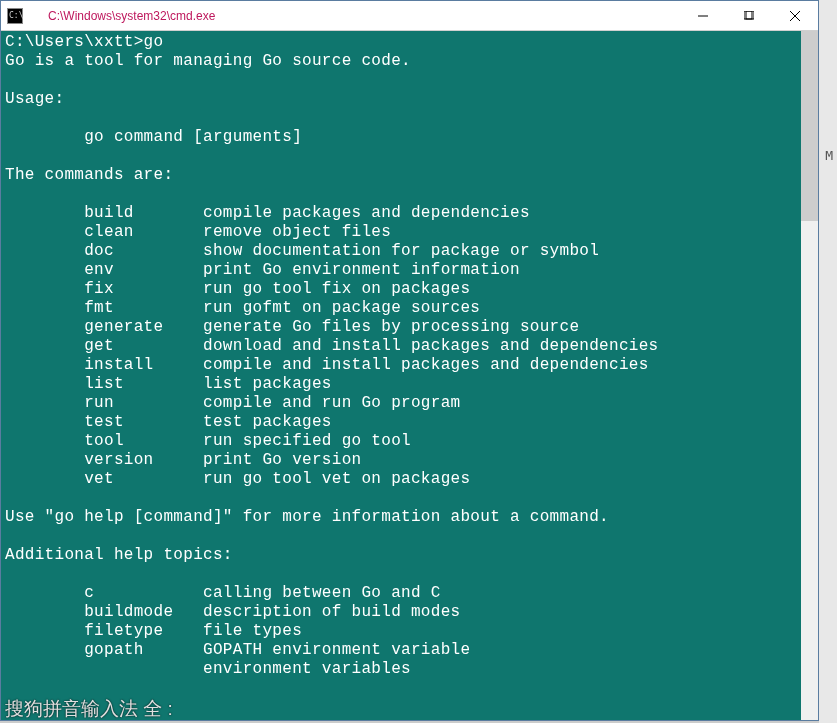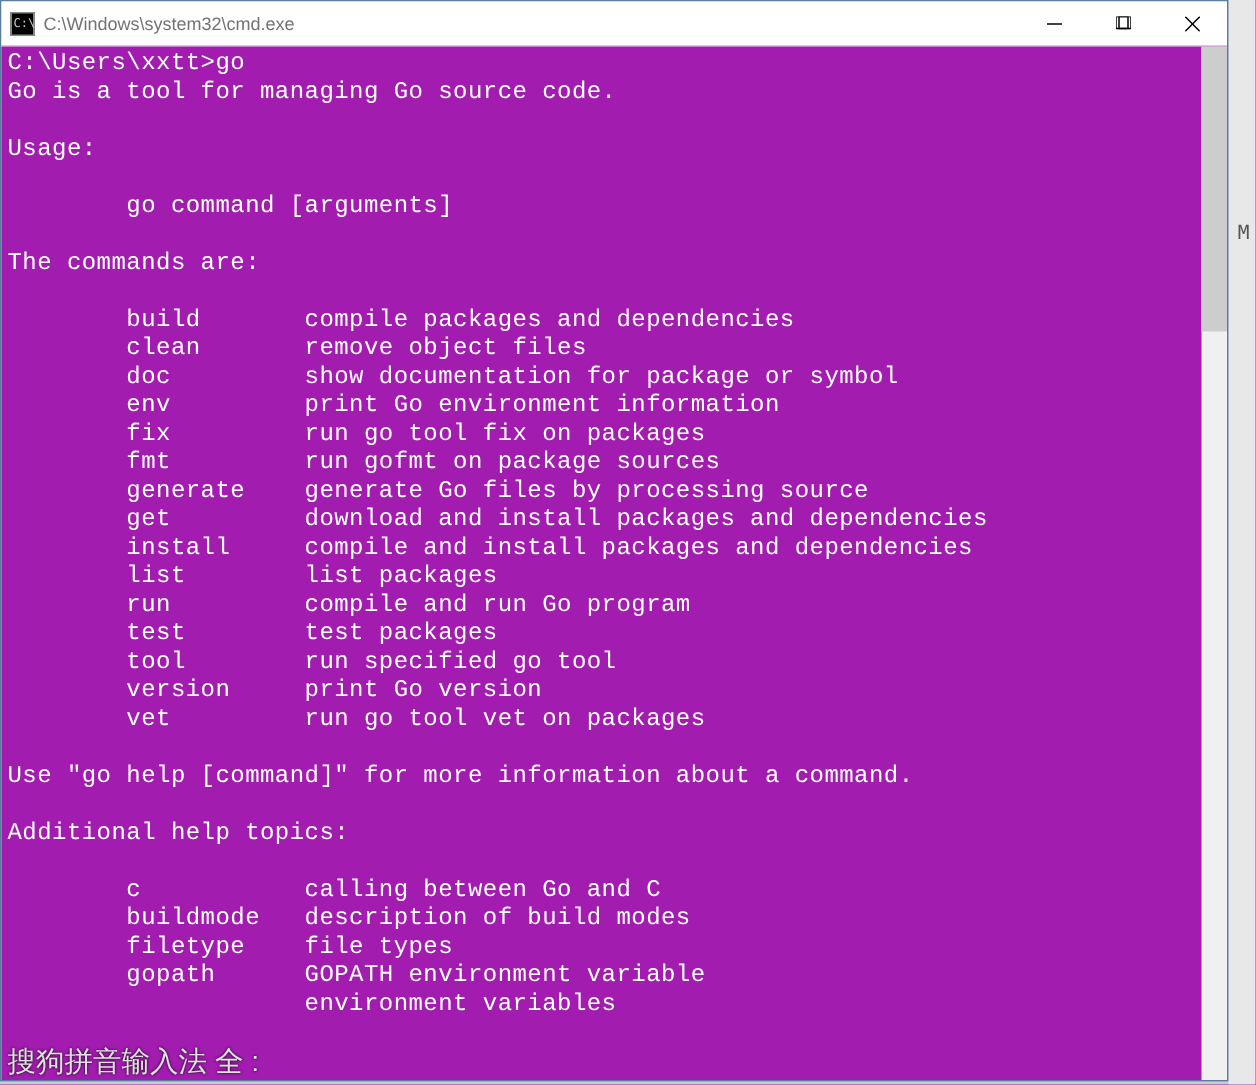--- a/index.html
+++ b/index.html
@@ -43,24 +43,25 @@
     border: 1px solid #888;
     position: relative;
     font-size: 8px;
     color: #ccc;
     line-height: 14px;
     padding-left: 1px;
     font-family: Consolas, monospace;
   }
   .title-text {
     font-size: 12px;
-    color: #737373;
+    color: #be185d;
     flex: 1;
     white-space: nowrap;
     overflow: hidden;
+    margin-left: 19px;
   }
   .win-controls {
     display: flex;
     height: 100%;
   }
   .win-btn {
     width: 46px;
     height: 100%;
     display: flex;
     align-items: center;
@@ -72,21 +73,21 @@
   }
   .win-btn svg {
     width: 10px;
     height: 10px;
     stroke: #000;
     stroke-width: 1;
     fill: none;
   }
   .terminal-area {
     flex: 1;
-    background: #a21caf;
+    background: #0f766e;
     position: relative;
     overflow: hidden;
     display: flex;
   }
   .terminal-content {
     flex: 1;
     padding: 2px 0 0 4px;
     font-family: "NSimSun","SimSun","Consolas","Courier New", monospace;
     font-size: 16px;
     line-height: 19px;

